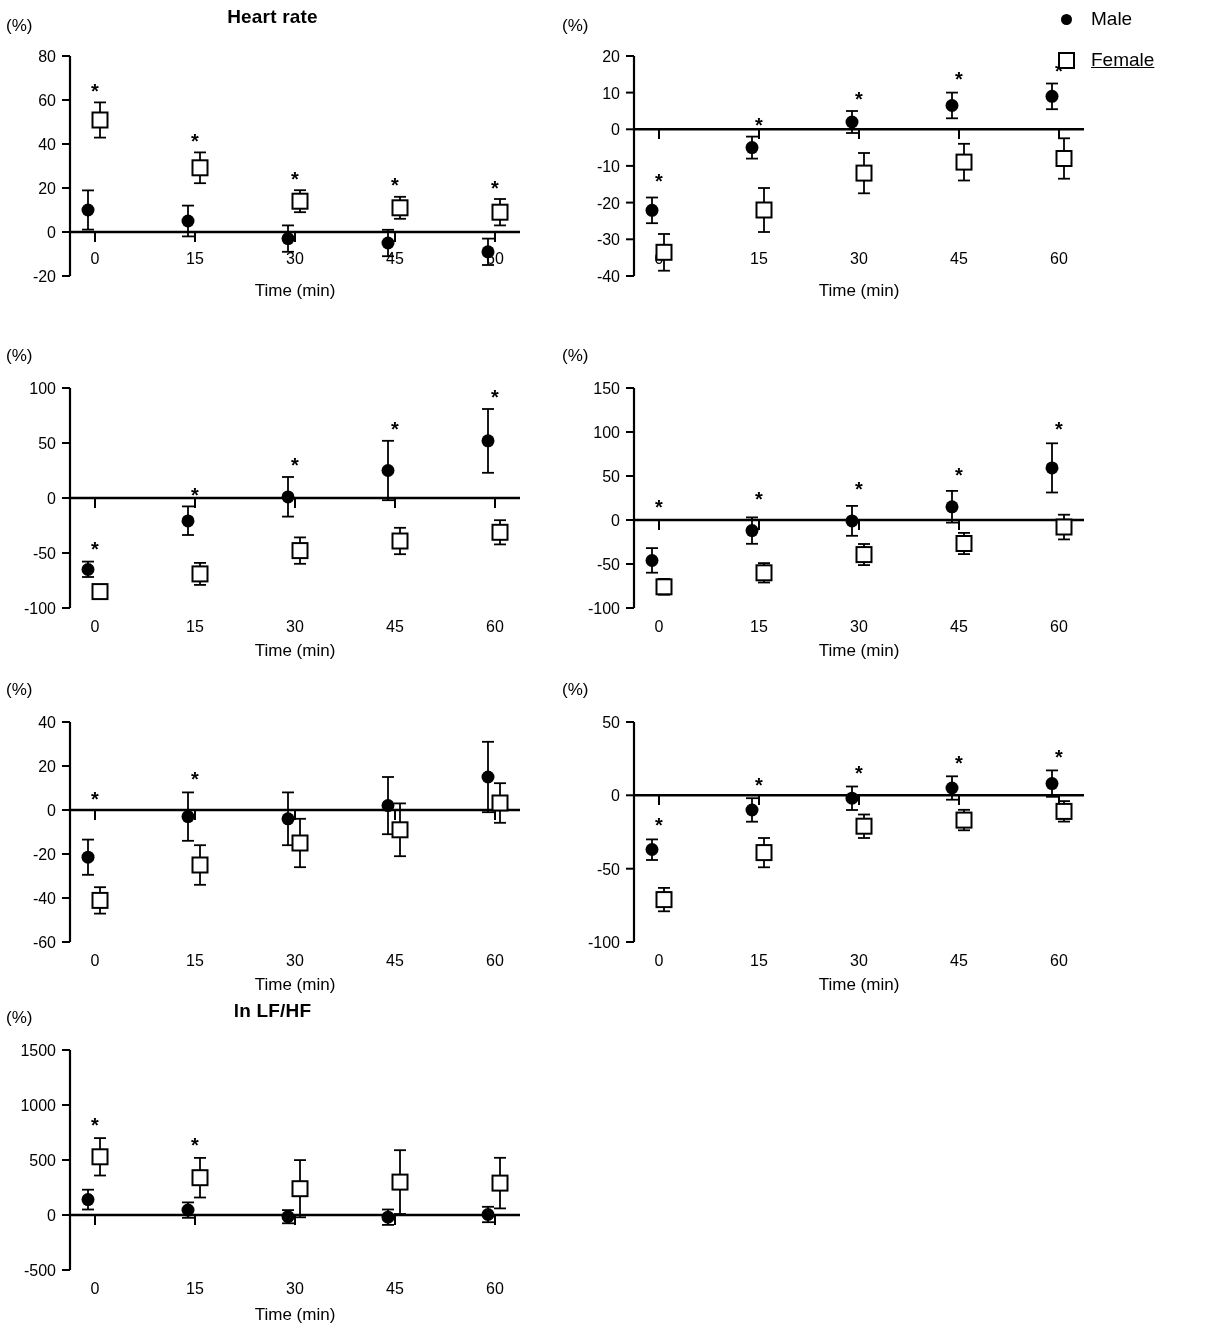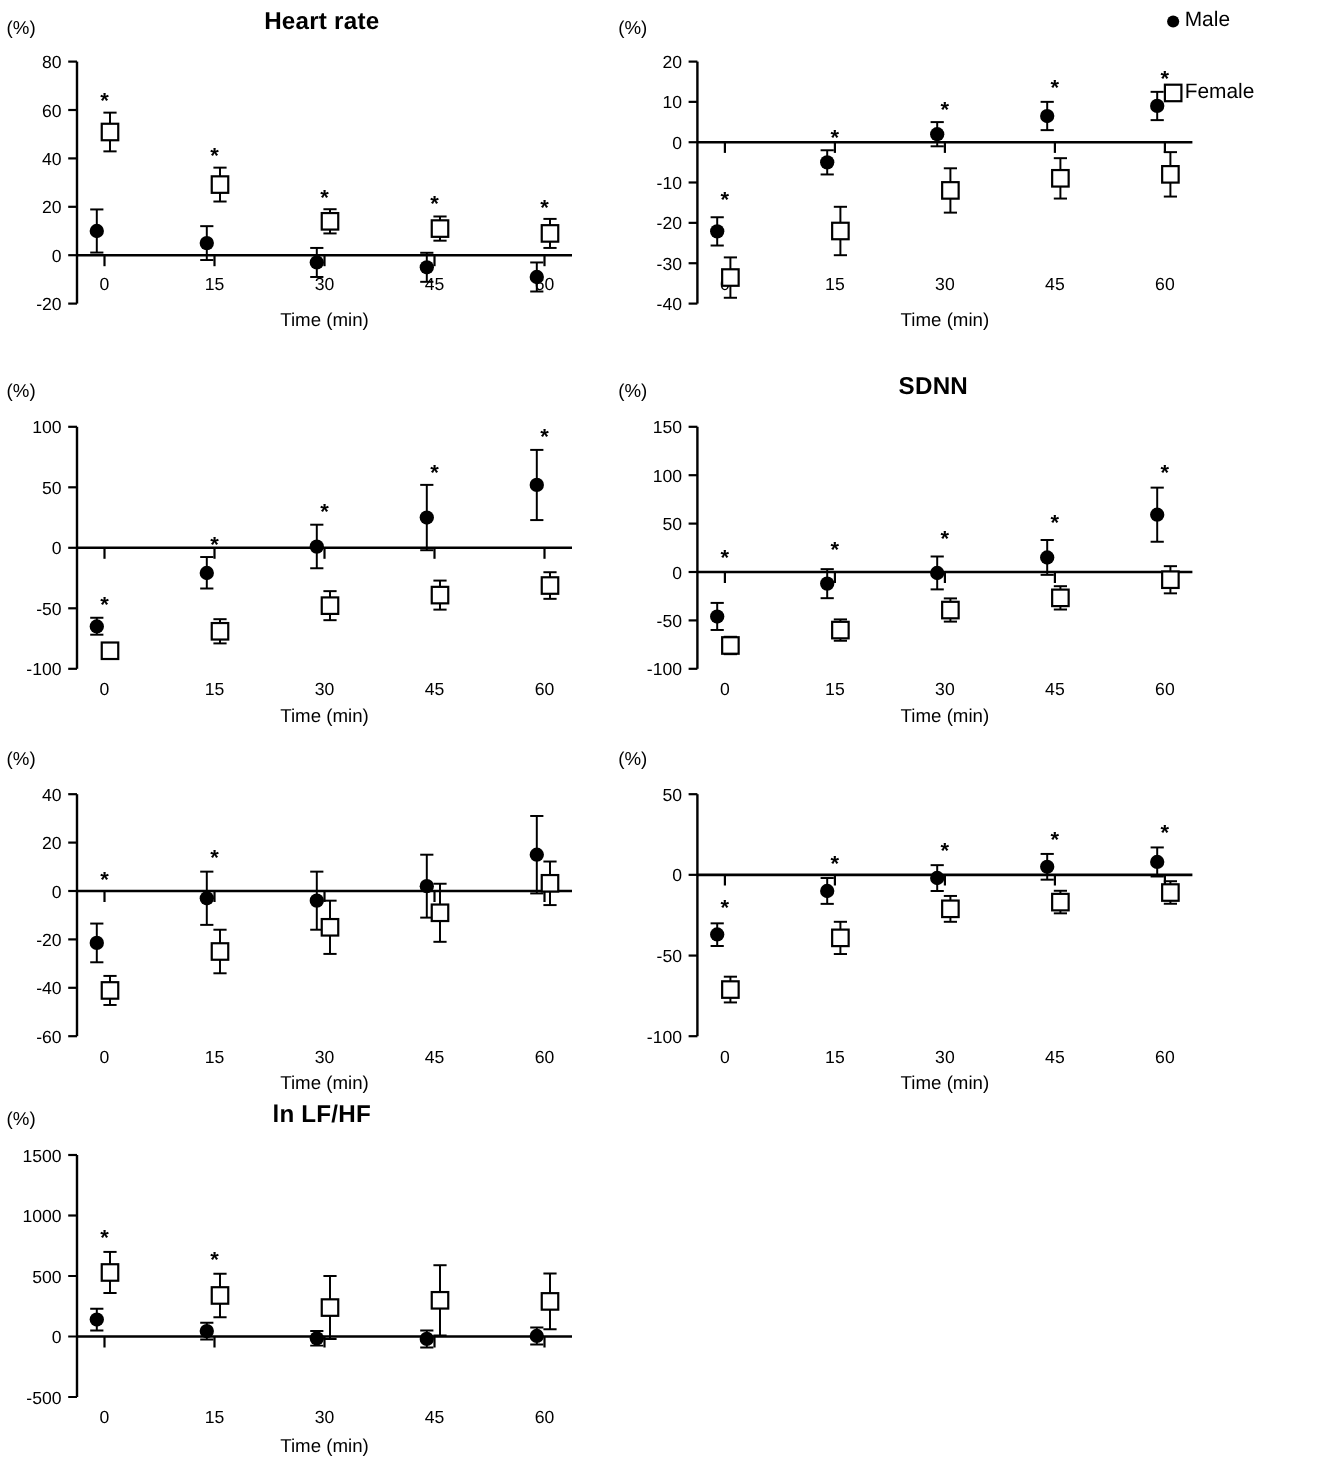--- a/index.html
+++ b/index.html
@@ -2,38 +2,38 @@
 <html><head>
 <meta charset="utf-8">
 <style>
   html,body{margin:0;padding:0;background:#ffffff;}
   body{width:1209px;height:1327px;font-family:"Liberation Sans",sans-serif;color:#000;}
   .sheet{position:relative;width:1209px;height:1327px;overflow:hidden;}
 
   .panel{position:absolute;}
   .panel-title{
     position:absolute;top:0;left:0;width:100%;
-    text-align:center;font-size:22px;font-weight:bold;letter-spacing:.2px;padding-left:20px;
+    text-align:center;font-size:19px;font-weight:bold;letter-spacing:.2px;
   }
   .unit-label{position:absolute;font-size:17px;}
   .plot{position:absolute;}
   svg{display:block;overflow:visible;}
   .axis-line{stroke:#000;stroke-width:2.2;}
   .zero-line{stroke:#000;stroke-width:2.4;}
   .tick{stroke:#000;stroke-width:2;}
   .ytick-label{font-size:16px;font-family:"Liberation Sans",sans-serif;text-anchor:end;}
   .xtick-label{font-size:16px;font-family:"Liberation Sans",sans-serif;text-anchor:middle;}
   .xaxis-title{font-size:17px;font-family:"Liberation Sans",sans-serif;text-anchor:middle;}
   .err{stroke:#000;stroke-width:1.8;}
   .star{font-size:20px;font-family:"Liberation Sans",sans-serif;text-anchor:middle;font-weight:bold;}
   .sq{fill:#ffffff;stroke:#000;stroke-width:2;}
   .dot{fill:#000;}
 
   .legend{position:absolute;}
-  .legend-row{display:flex;align-items:center;height:26px;}
+  .legend-row{display:flex;align-items:center;gap:14px;height:26px;}
   .legend-label{font-size:19px;}
   .legend-mark{width:22px;display:flex;justify-content:center;align-items:center;}
   .legend-dot{width:11px;height:11px;border-radius:50%;background:#000;display:block;}
   .legend-sq{width:13px;height:13px;border:2px solid #000;background:#fff;display:block;}
 </style>
 </head>
 <body>
 
 <div class="sheet">
 
@@ -223,21 +223,21 @@
     </div>
   </div>
 
   <div class="legend" style="left:1055px;top:6px;">
     <div class="legend-row">
       <span class="legend-mark">
           <span class="legend-dot"></span>
         </span>
       <span class="legend-label">Male</span>
     </div>
-    <div class="legend-row" style="margin-top:39px;">
+    <div class="legend-row" style="margin-top:15px;text-decoration:underline;">
       <span class="legend-mark">
           <span class="legend-sq"></span>
         </span>
       <span class="legend-label">Female</span>
     </div>
   </div>
 
   <div class="panel" style="left:0px;top:338px;width:545px;height:320px;">
     <div class="unit-label" style="left:6px;top:8px;">(%)</div>
     <div class="plot" style="left:0;top:36px;">
@@ -319,21 +319,20 @@
           <text class="star" x="195" y="128">*</text>
           <text class="star" x="295" y="98">*</text>
           <text class="star" x="395" y="62">*</text>
           <text class="star" x="495" y="30">*</text>
         </g>
       </svg>
     </div>
   </div>
 
   <div class="panel" style="left:556px;top:338px;width:545px;height:320px;">
-    <div class="panel-title">SDNN</div>
     <div class="unit-label" style="left:6px;top:8px;">(%)</div>
     <div class="plot" style="left:0;top:36px;">
       <svg width="545" height="285" viewBox="0 0 545 285">
         <line class="axis-line" x1="78" y1="14" x2="78" y2="234"></line>
         <g>
           <line class="tick" x1="70" y1="234" x2="78" y2="234"></line>
             <text class="ytick-label" x="64" y="240">-100</text>
           <line class="tick" x1="70" y1="190" x2="78" y2="190"></line>
             <text class="ytick-label" x="64" y="196">-50</text>
           <line class="tick" x1="70" y1="146" x2="78" y2="146"></line>

